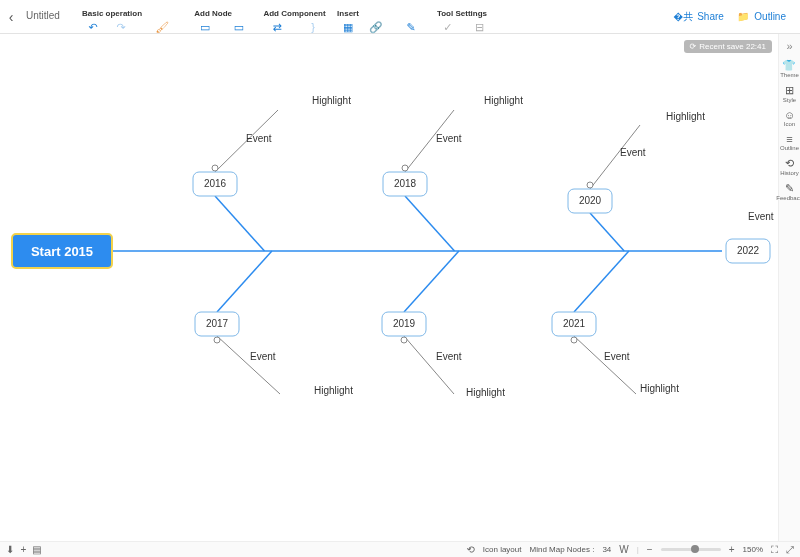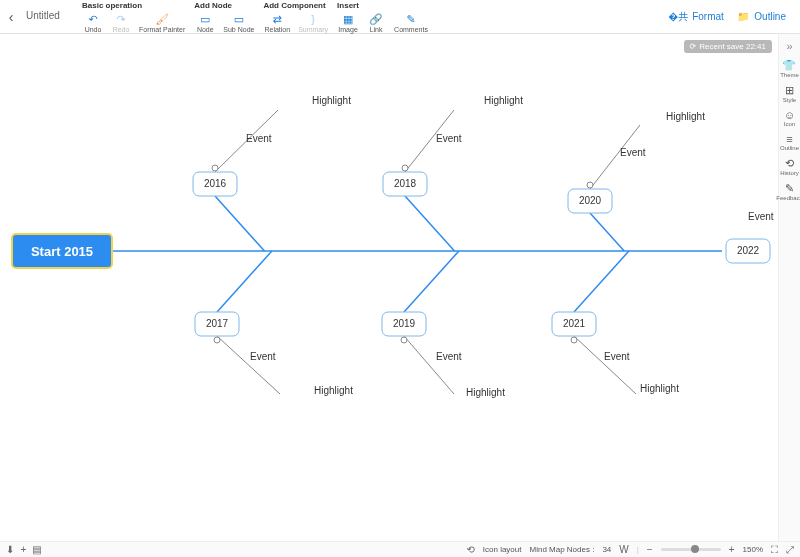--- a/index.html
+++ b/index.html
@@ -1,20 +1,20 @@
 <!DOCTYPE html>
 <html><head>
 <meta charset="utf-8">
 <style>
 *{box-sizing:border-box;margin:0;padding:0;font-family:Arial,sans-serif}
 body{width:800px;height:557px;background:#fff;overflow:hidden;position:relative;font-size:10px;color:#333}
 .topbar{height:34px;border-bottom:1px solid #e3e3e3;display:flex;align-items:stretch;padding:0 4px}
 .back-btn{width:14px;display:flex;align-items:center;justify-content:center;font-size:14px;color:#555;cursor:pointer}
 .title{font-size:10px;color:#666;padding:10px 12px 0 8px;min-width:60px}
-.tgroup{display:flex;flex-direction:column;padding:0 2px}
+.tgroup{display:flex;flex-direction:column;padding:8px 2px}
 .tgroup-label{font-size:8px;font-weight:bold;color:#333;padding:1px 2px}
 .tgroup-items{display:flex;gap:2px}
 .titem{display:flex;flex-direction:column;align-items:center;justify-content:center;padding:1px 3px;cursor:pointer;min-width:26px}
 .titem .ticon{width:14px;height:14px;display:flex;align-items:center;justify-content:center;font-size:11px}
 .titem .tlabel{font-size:7px;color:#555;white-space:nowrap}
 .titem.disabled{opacity:.4;cursor:default}
 .c-blue{color:#1e7fd6}
 .c-orange{color:#e8913a}
 .spacer{flex:1}
 .topright{display:flex;align-items:center;gap:14px;padding-right:10px}
@@ -103,26 +103,39 @@
           <div class="titem">
             <div class="ticon c-blue">🔗</div>
             <div class="tlabel">Link</div>
           </div>
           <div class="titem">
             <div class="ticon c-blue">✎</div>
             <div class="tlabel">Comments</div>
           </div>
         </div>
       </div>
+      <div class="tgroup">
+        <div class="tgroup-label">Tool Settings</div>
+        <div class="tgroup-items">
+          <div class="titem disabled">
+            <div class="ticon ">✓</div>
+            <div class="tlabel">Save</div>
+          </div>
+          <div class="titem disabled">
+            <div class="ticon ">⊟</div>
+            <div class="tlabel">Collapse</div>
+          </div>
+        </div>
+      </div>
     </div>
   <div class="spacer"></div>
   <div class="topright">
     <div class="tr-btn">
         <span>�共</span>
-        <span>Format</span>
+        <span>Share</span>
       </div>
     <div class="tr-btn">
         <span>📁</span>
         <span>Outline</span>
       </div>
   </div>
 </div>
 
 <div class="canvas-wrap">
   <div class="save-badge">

